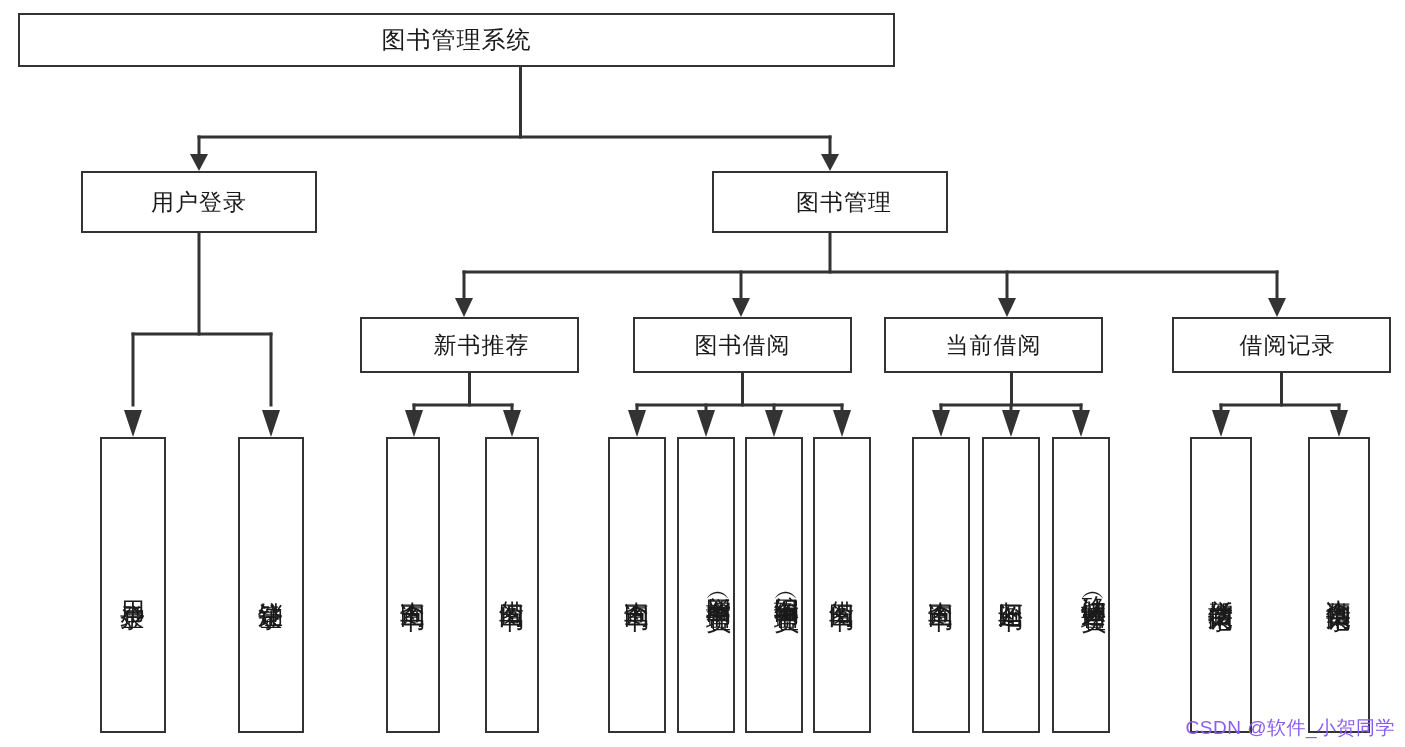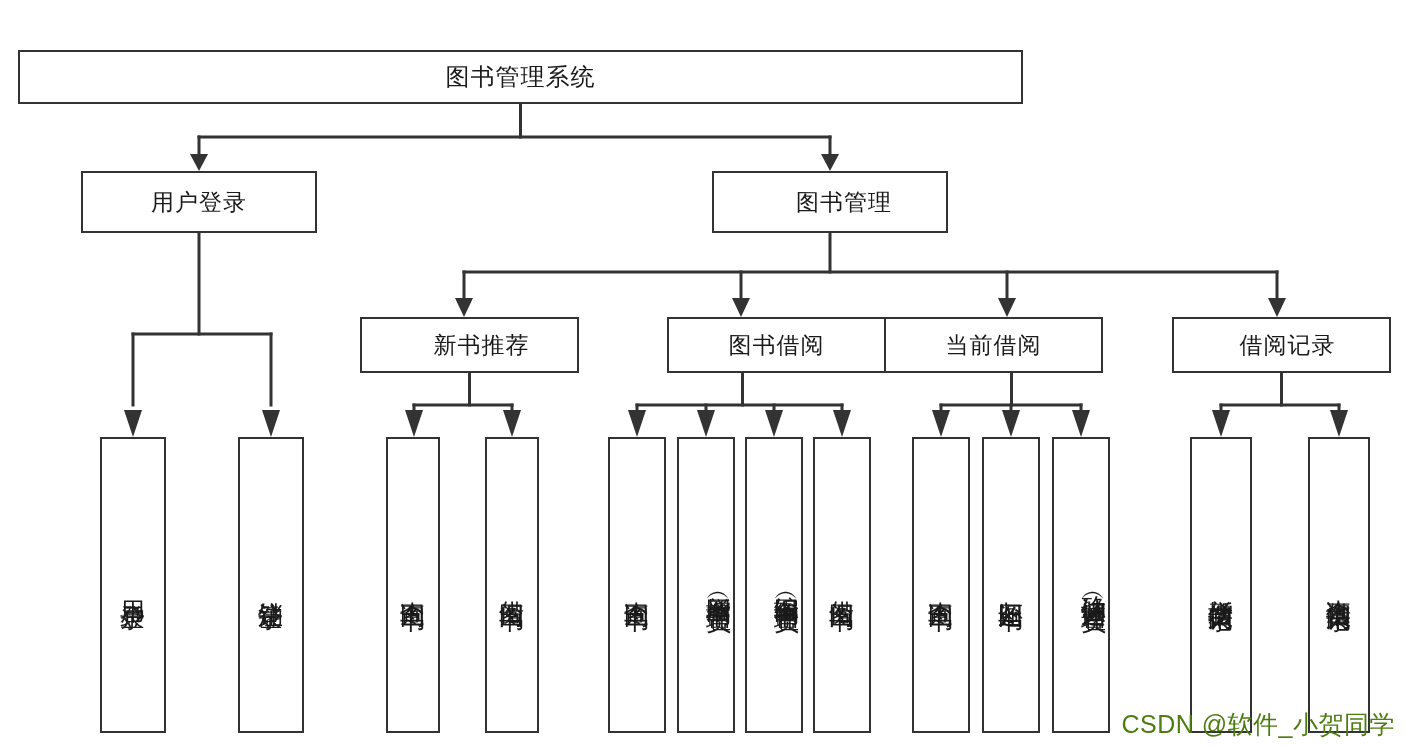--- a/index.html
+++ b/index.html
@@ -54,22 +54,22 @@
     display: block;
     max-height: 100%;
   }
   #root-node {
     font-size: 24px;
   }
   #watermark {
     position: absolute;
     right: 10px;
     bottom: 6px;
-    font-size: 25px;
-    color: #4d7c0f;
+    font-size: 19px;
+    color: #8b5cf6;
     white-space: nowrap;
     letter-spacing: 0.5px;
   }
 </style>
 </head>
 <body>
 
 <div id="canvas">
 
   <svg class="wires" viewBox="0 0 1405 747">
@@ -146,35 +146,35 @@
 
       <polygon points="932,410 950,410 941,437"></polygon>
       <polygon points="1002,410 1020,410 1011,437"></polygon>
       <polygon points="1072,410 1090,410 1081,437"></polygon>
 
       <polygon points="1212,410 1230,410 1221,437"></polygon>
       <polygon points="1330,410 1348,410 1339,437"></polygon>
     </g>
   </svg>
 
-  <div class="node horiz" id="root-node" style="left:18px; top:13px; width:1005px; height:54px;margin-top:37px;">
+  <div class="node horiz" id="root-node" style="left:18px; top:13px; width:877px; height:54px;">
     <span>图书管理系统</span>
   </div>
 
   <div class="node horiz" style="left:81px; top:171px; width:236px; height:62px;">
     <span>用户登录</span>
   </div>
   <div class="node horiz" style="left:712px; top:171px; width:236px; height:62px;padding-left:28px;">
     <span>图书管理</span>
   </div>
 
   <div class="node horiz" style="left:360px; top:317px; width:219px; height:56px;padding-left:24px;">
     <span>新书推荐</span>
   </div>
-  <div class="node horiz" style="left:633px; top:317px; width:219px; height:56px;margin-left:34px;">
+  <div class="node horiz" style="left:633px; top:317px; width:219px; height:56px;">
     <span>图书借阅</span>
   </div>
   <div class="node horiz" style="left:884px; top:317px; width:219px; height:56px;">
     <span>当前借阅</span>
   </div>
   <div class="node horiz" style="left:1172px; top:317px; width:219px; height:56px;padding-left:12px;">
     <span>借阅记录</span>
   </div>
 
   <div class="node vert" style="left:100px; top:437px; width:66px; height:296px;">

